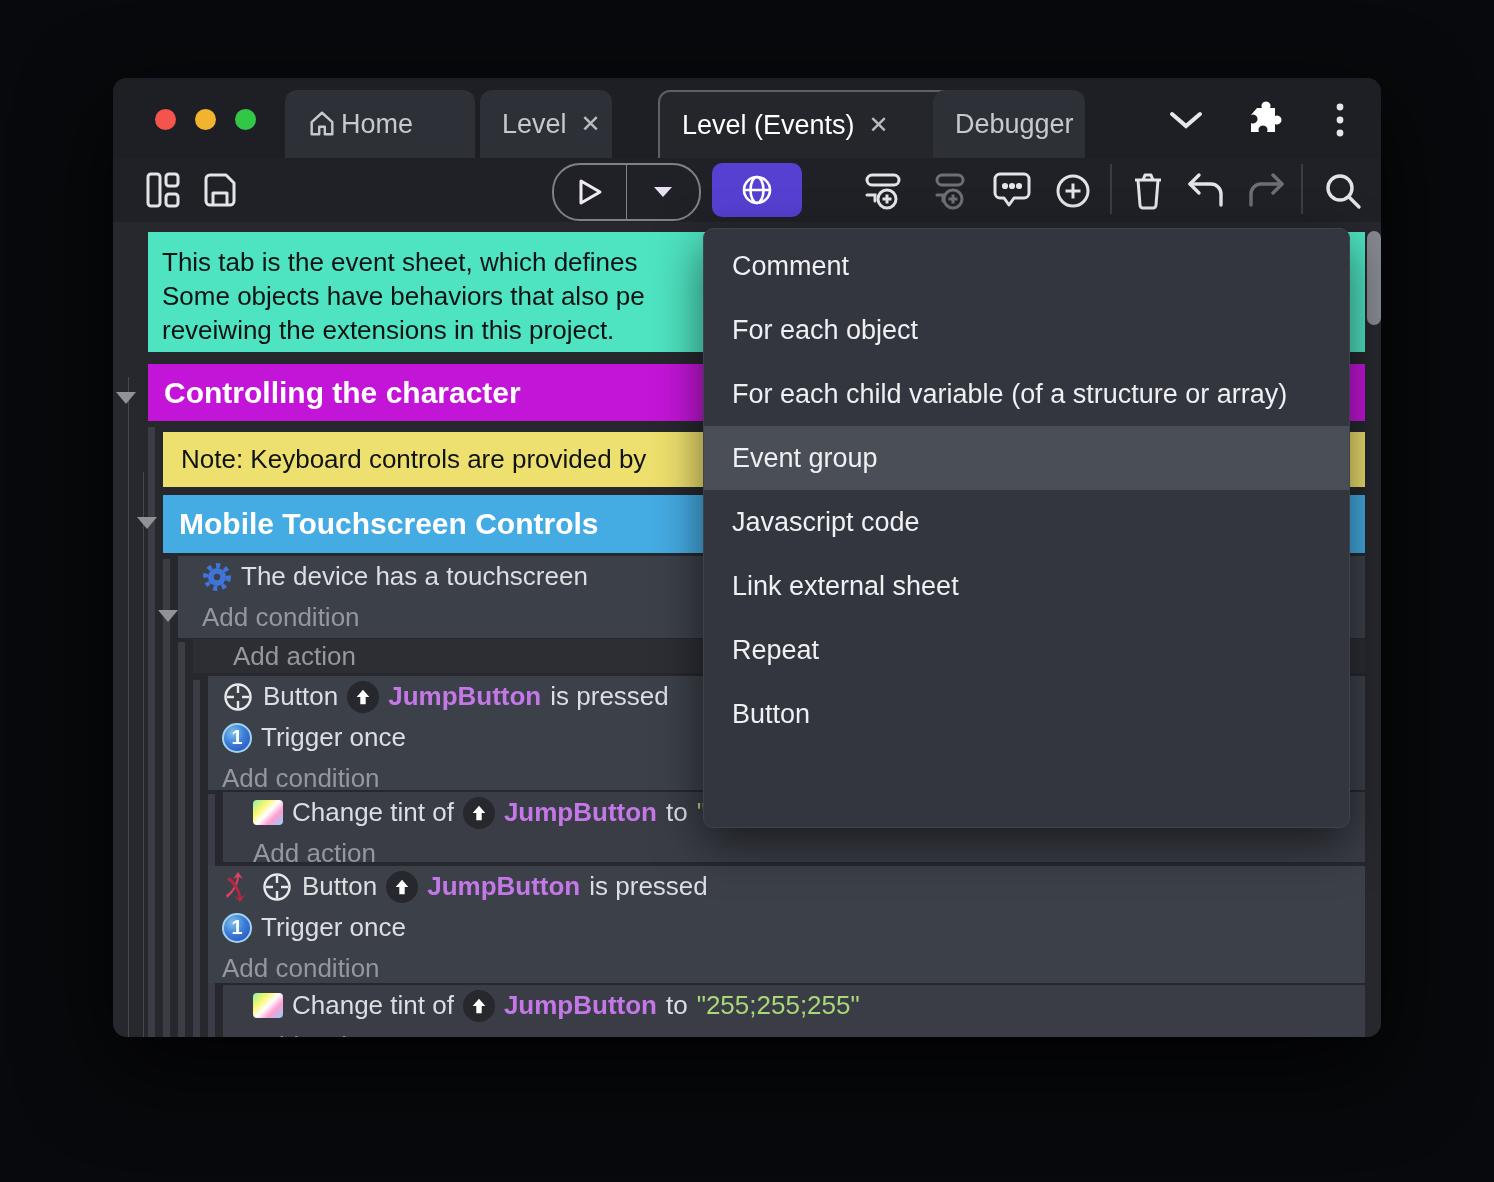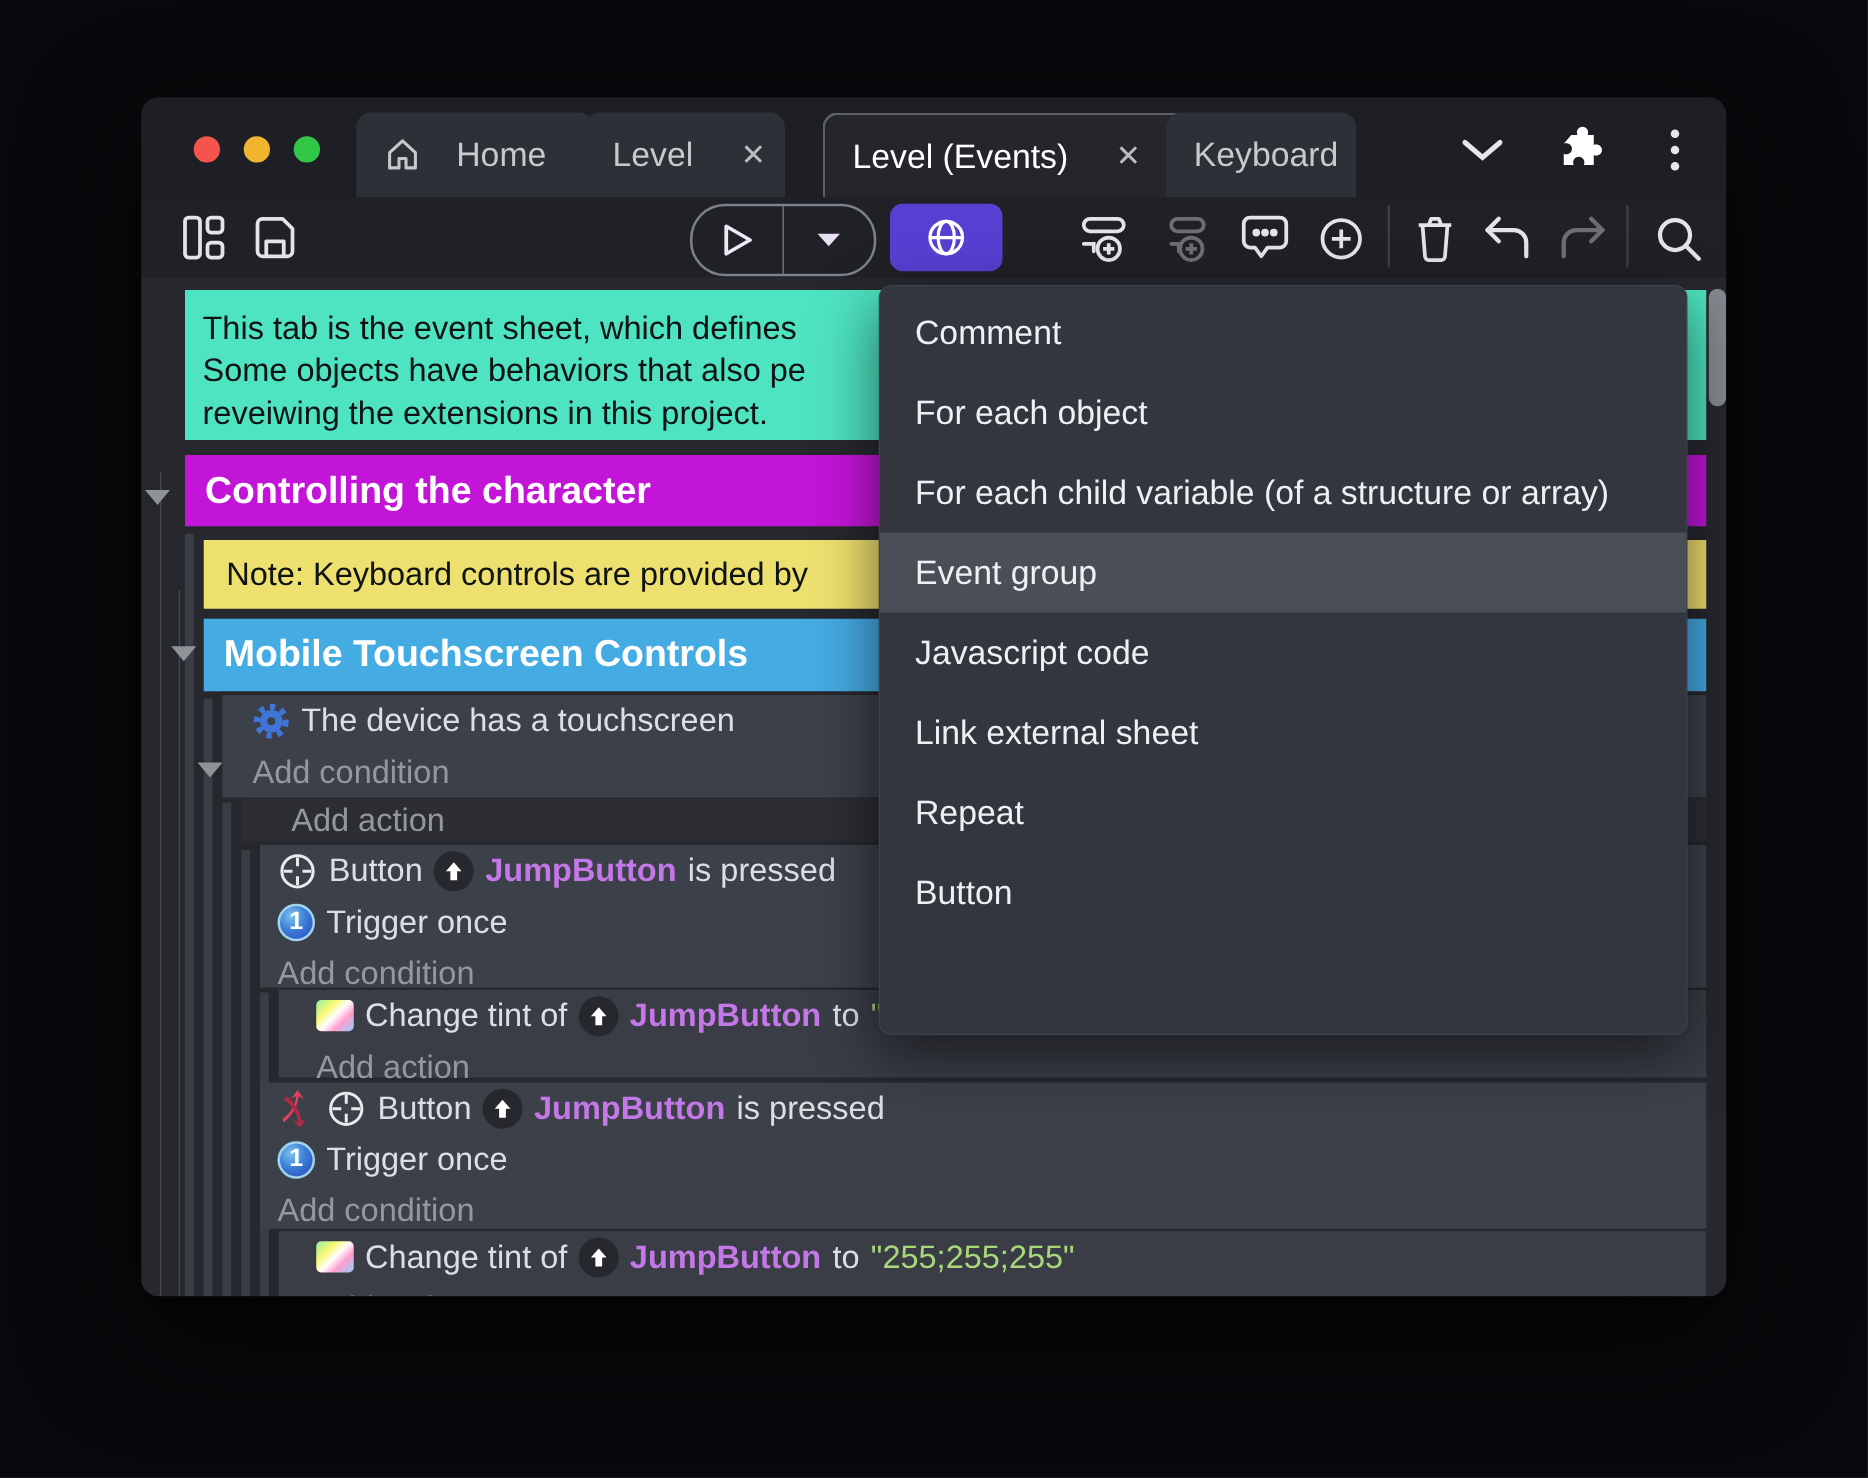--- a/index.html
+++ b/index.html
@@ -4,21 +4,21 @@
 <style>
   html,body{margin:0;padding:0;}
   body{width:1494px;height:1182px;position:relative;overflow:hidden;background:#08090c;
        font-family:"Liberation Sans", sans-serif;}
   .window{position:absolute;left:113px;top:78px;width:1268px;height:959px;border-radius:14px;
           overflow:hidden;background:#1e2025;box-shadow:0 30px 90px rgba(0,0,0,.8);}
   
   .titlebar{position:absolute;left:0;top:0;width:100%;height:80px;background:#1d1f24;}
   .light{position:absolute;top:31px;width:21px;height:21px;border-radius:50%;}
   .tab{position:absolute;top:12px;height:68px;border-radius:12px 12px 0 0;background:#2d3037;
-       display:flex;align-items:center;gap:28px;padding:0 22px;box-sizing:border-box;
+       display:flex;align-items:center;gap:4px;padding:0 22px;box-sizing:border-box;
        color:#c7c9cd;font-size:27px;}
   .tab.active{background:#24262c;border:2px solid #5d6069;border-bottom:none;color:#fff;}
   .tab .close{color:#b9bbbf;font-size:24px;margin-left:10px;}
   .tb-right-icon{position:absolute;top:24px;}
   
   .toolbar{position:absolute;left:0;top:80px;width:100%;height:64px;background:#1f2127;}
   .ticon{position:absolute;top:13px;}
   .dim{opacity:.4;}
   .vdiv{position:absolute;top:6px;width:2px;height:50px;background:#3a3d44;}
   .playbtn{position:absolute;left:439px;top:5px;width:145px;height:54px;border:2px solid #7e818a;
@@ -75,32 +75,32 @@
 
     <div class="tab" style="left:172px;width:190px;">
       <span>
         <svg width="30" height="30" viewBox="0 0 32 32" fill="none" stroke="#c7c9cd" stroke-width="2.6" stroke-linejoin="round">
           <path d="M5 14 L16 4 L27 14 V27 H19 V19 H13 V27 H5 Z"></path>
         </svg>
       </span>
       <span>Home</span>
     </div>
 
-    <div class="tab" style="left:355px;width:160px;">
+    <div class="tab" style="left:367px;width:132px;">
       <span>Level</span>
       <span class="close">✕</span>
     </div>
 
     <div class="tab active" style="left:545px;width:312px;">
       <span>Level (Events)</span>
       <span class="close">✕</span>
     </div>
 
     <div class="tab" style="left:820px;width:152px;">
-      <span>Keyboard</span>
+      <span>Debugger</span>
     </div>
 
     <span class="tb-right-icon" style="left:1055px;top:32px;">
       <svg width="36" height="20" viewBox="0 0 36 20" fill="none" stroke="#e6e7e9" stroke-width="4" stroke-linecap="round">
         <path d="M4 4 L18 16 L32 4"></path>
       </svg>
     </span>
     <span class="tb-right-icon" style="left:1130px;top:22px;">
       <svg width="40" height="40" viewBox="0 0 40 40" fill="#fff">
         <path d="M14 8 h5 a4.5 4.5 0 1 1 8 0 h5 v8 a4.5 4.5 0 1 1 0 8 v8 h-8 a4.5 4.5 0 1 0 -8 0 h-8 v-9 a4.5 4.5 0 1 0 0-8 z"></path>

